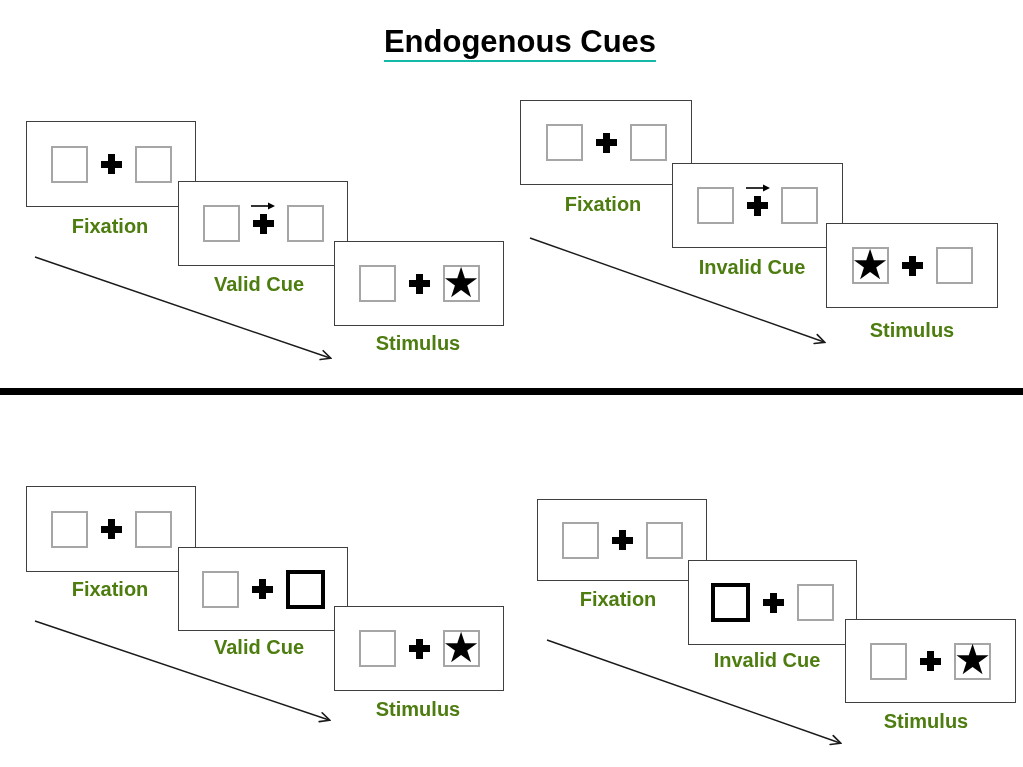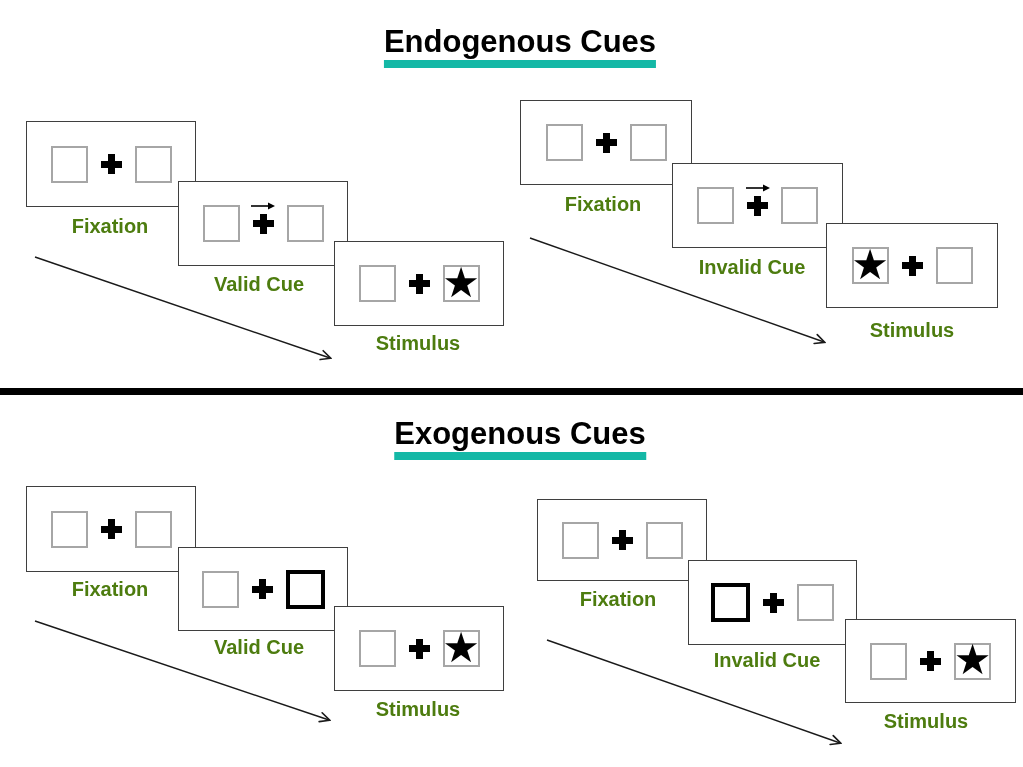--- a/index.html
+++ b/index.html
@@ -5,21 +5,21 @@
   html,body { margin:0; padding:0; background:#fff; }
   #canvas {
     position:relative; width:1023px; height:767px; background:#ffffff;
     overflow:hidden; font-family:"Liberation Sans", sans-serif;
   }
   .title {
     position:absolute; transform:translateX(-50%);
     font-weight:bold; font-size:31px; line-height:34px; color:#000;
     white-space:nowrap;
   }
-  .title .u { display:inline-block; border-bottom:8px solid #14b8a6; padding-bottom:1px; }
+  .title .u { display:inline-block; border-bottom:2px solid #14b8a6; padding-bottom:1px; }
   .divider { position:absolute; left:0; top:388px; width:1023px; height:7px; background:#000; }
   .card {
     position:absolute; background:#fff; border:1.5px solid #3f3f3f;
     display:flex; align-items:center; justify-content:center; gap:13px;
     box-sizing:border-box;
   }
   .box {
     width:37px; height:37px; box-sizing:border-box;
     border:2px solid #a6a6a6; background:#fff;
     display:flex; align-items:center; justify-content:center;
@@ -115,23 +115,20 @@
       </div>
     <div class="center">
       <div class="cross"></div>
     </div>
     <div class="box"></div>
   </div>
   <div class="step-label" style="left:912px; top:320px;">Stimulus</div>
 
   <div class="divider"></div>
 
-  <div class="title" style="left:520px; top:417px;">
-    <span class="u">Exogenous Cues</span>
-  </div>
 
   <div class="card" style="left:26px; top:486px; width:170px; height:86px;">
     <div class="box"></div>
     <div class="center">
       <div class="cross"></div>
     </div>
     <div class="box"></div>
   </div>
   <div class="step-label" style="left:110px; top:579px;">Fixation</div>
 

